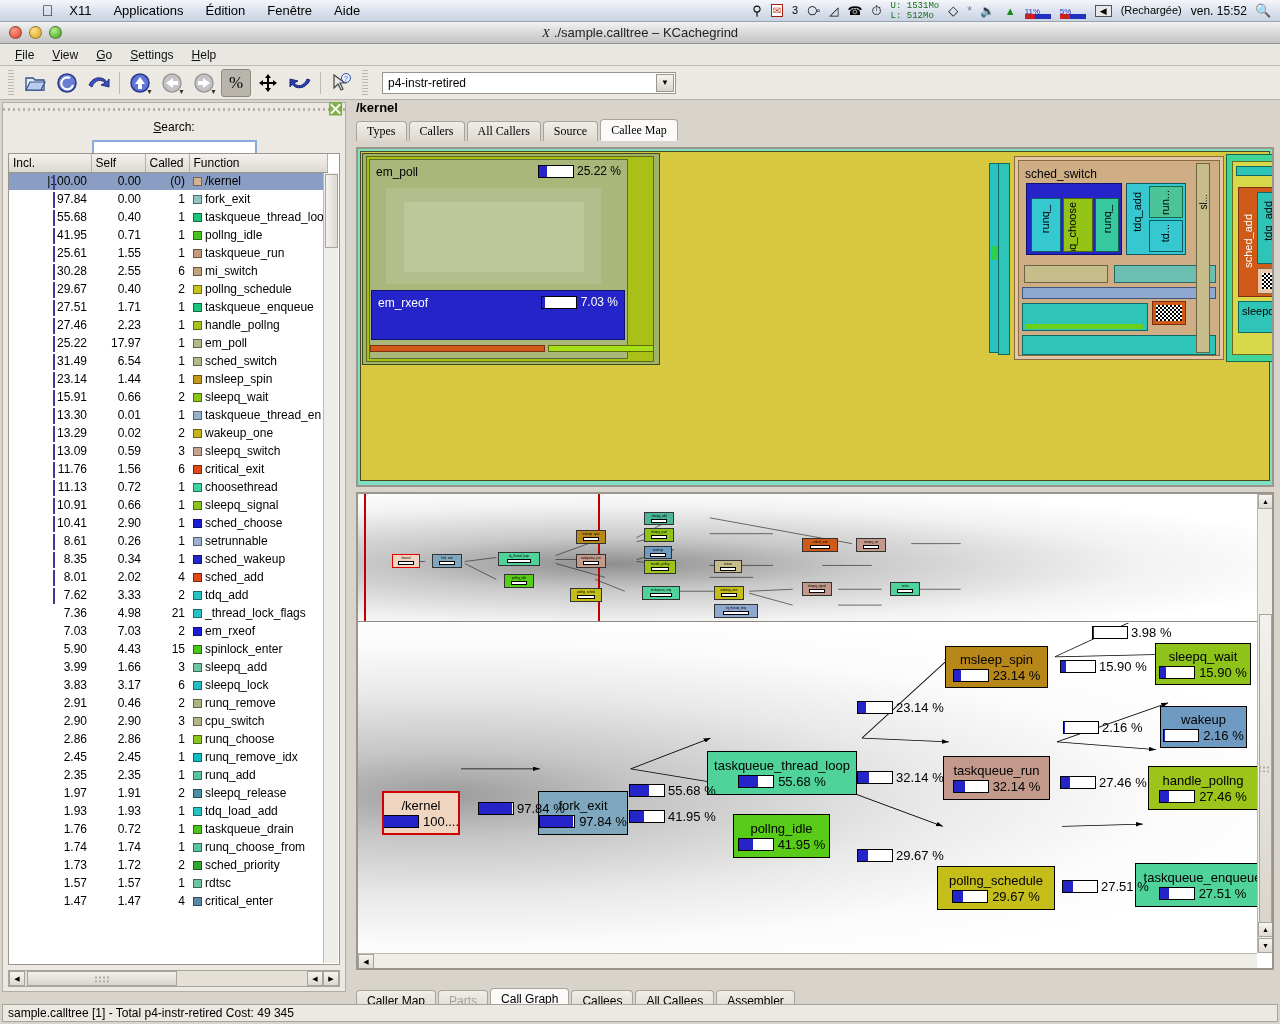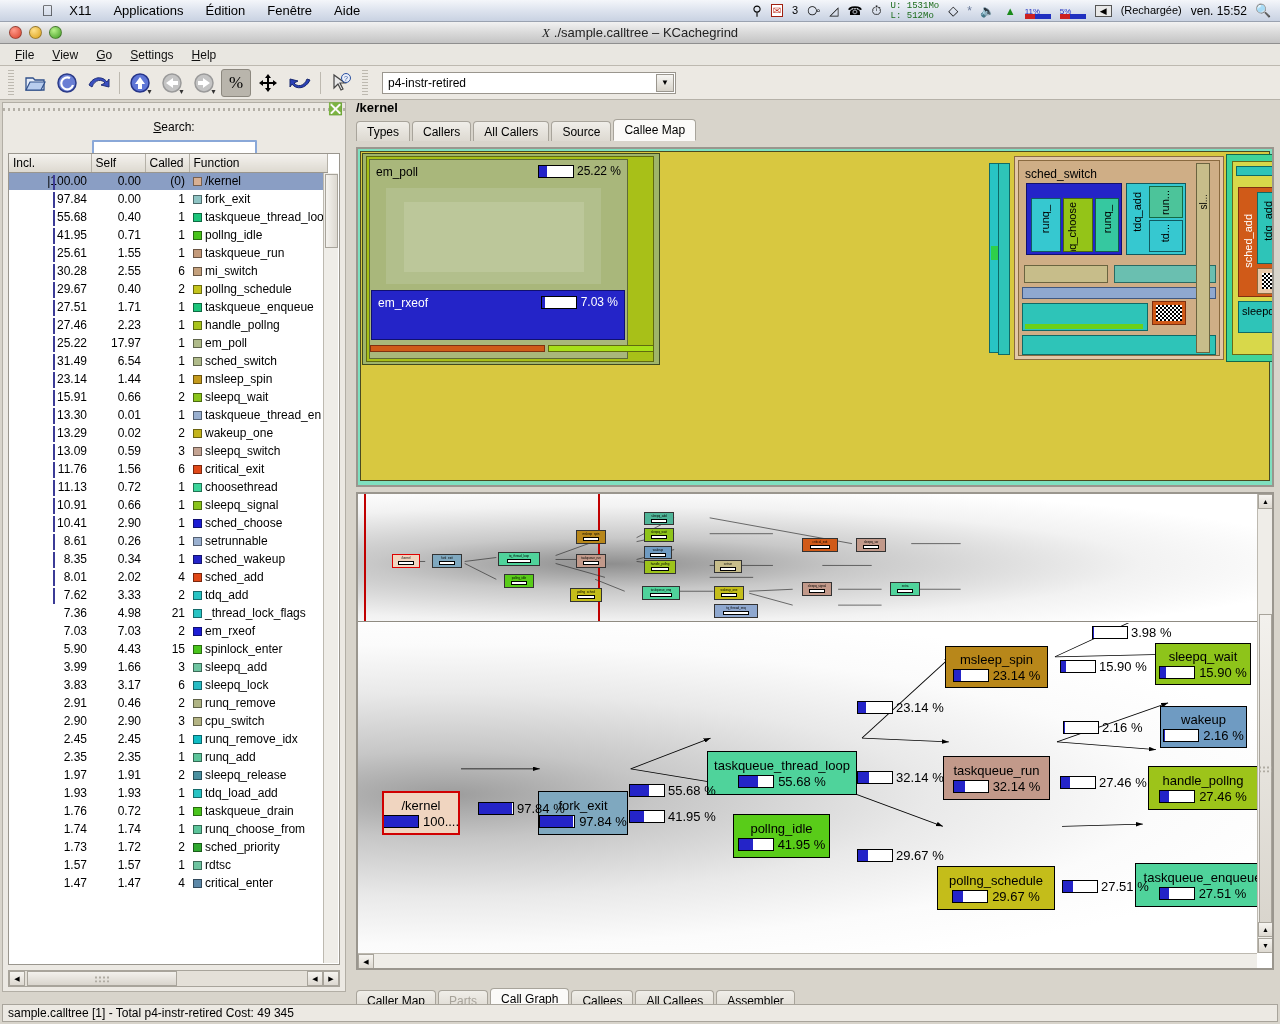--- a/index.html
+++ b/index.html
@@ -131,21 +131,21 @@
      background-image: radial-gradient(#b0aca3 35%, transparent 36%);
      background-size: 4px 4px; }
   .vscroll { position: absolute; right: 1px; top: 19px; bottom: 1px; width: 15px;
      background: #efede8; border-left: 1px solid #bdb9b0; }
   .vsb-thumb { position:absolute; left:1px; top:1px; width:13px; height:74px;
      background: linear-gradient(to right,#f5f3ef,#dcd8d0); border:1px solid #a8a49b;}
 
   
   #rightpanel { position: absolute; left: 350px; top: 76px; right: 4px; bottom: 34px; }
   #fnheader { font-size: 13px; font-weight: bold; padding: 2px 4px 4px 6px; }
-  .tabstrip { display: flex; align-items: flex-end; height: 22px; padding-left: 6px; gap: 2px; }
+  .tabstrip { display: flex; align-items: flex-end; height: 22px; padding-left: 6px; gap: 2px; font-family: Liberation Serif, serif; }
   .tab { height: 20px; padding: 0 10px; font-size: 12px;
      background: linear-gradient(to bottom,#f0eee9,#ddd9d1);
      border: 1px solid #a8a49b; border-bottom: none;
      border-radius: 4px 4px 0 0; display: flex; align-items: center; }
   .tab.active { background: #fbfaf8; height: 22px; font-weight: normal; border-bottom: 1px solid #fbfaf8; }
   .tab.disabled { color: #a7a39a; }
 
   #mapframe { position: absolute; left: 6px; top: 49px; right: 2px; height: 340px;
      background: #fff; border: 2px solid #9a968e; overflow: hidden; }
   #graphframe { position: absolute; left: 6px; top: 394px; right: 2px; bottom: 20px;
@@ -527,20 +527,26 @@
               <td class="c-incl"><span>2.91</span></td>
               <td class="c-self">0.46</td>
               <td class="c-called">2</td>
               <td class="c-fn"><span class="swatch" style="background: rgb(176, 180, 132);"></span><span>runq_remove</span></td>
             </tr>
             <tr>
               <td class="c-incl"><span>2.90</span></td>
               <td class="c-self">2.90</td>
               <td class="c-called">3</td>
               <td class="c-fn"><span class="swatch" style="background: rgb(180, 180, 132);"></span><span>cpu_switch</span></td>
+            </tr>
+            <tr>
+              <td class="c-incl"><span>2.86</span></td>
+              <td class="c-self">2.86</td>
+              <td class="c-called">1</td>
+              <td class="c-fn"><span class="swatch" style="background: rgb(138, 196, 28);"></span><span>runq_choose</span></td>
             </tr>
             <tr>
               <td class="c-incl"><span>2.45</span></td>
               <td class="c-self">2.45</td>
               <td class="c-called">1</td>
               <td class="c-fn"><span class="swatch" style="background: rgb(16, 188, 196);"></span><span>runq_remove_idx</span></td>
             </tr>
             <tr>
               <td class="c-incl"><span>2.35</span></td>
               <td class="c-self">2.35</td>

